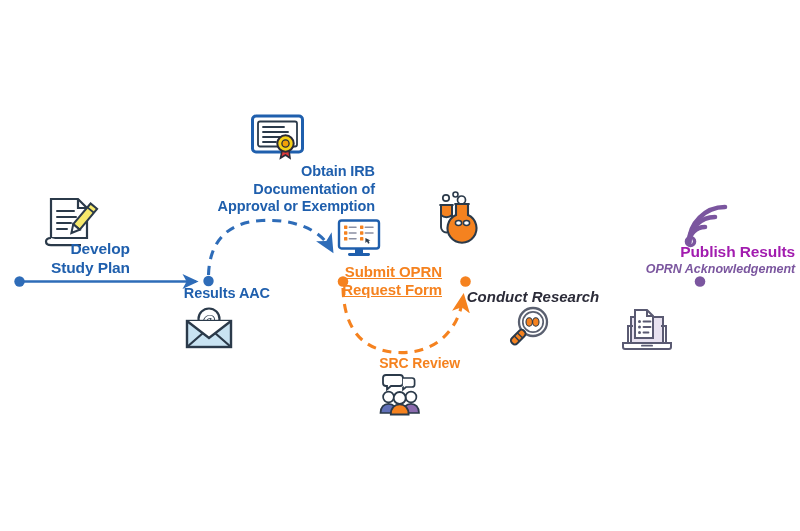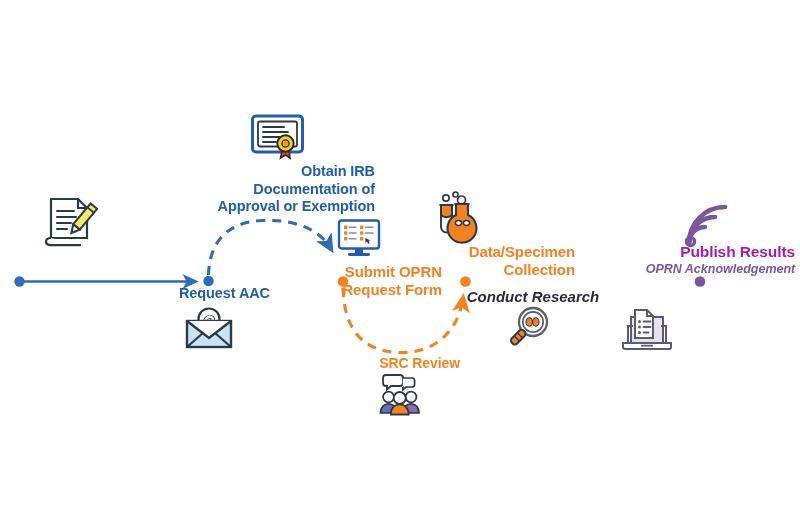--- a/index.html
+++ b/index.html
@@ -105,22 +105,24 @@
         <line x1="14" y1="27" x2="28" y2="27"></line>
         <line x1="14" y1="33" x2="24" y2="33"></line>
       </g>
       <g transform="rotate(40 40 22)">
         <rect x="36.5" y="6" width="8.5" height="27" fill="#F7E96B" stroke="#2B3A4A" stroke-width="2"></rect>
         <path d="M36.5,33 l4.25,8 l4.25,-8 z" fill="#ffffff" stroke="#2B3A4A" stroke-width="2"></path>
         <line x1="36.5" y1="11" x2="45" y2="11" stroke="#2B3A4A" stroke-width="1.8"></line>
       </g>
     </svg>
   </div>
-
-  <div class="label blue" style="left:150px;top:285px;width:120px;font-size:14.5px;">Request AAC</div>
+  <div class="label blue" style="left:10px;top:240px;width:120px;font-size:15.5px;">Develop
+Study Plan</div>
+
+  <div class="label blue" style="left:150px;top:285px;width:120px;font-size:14.5px;">Results AAC</div>
   <div class="icon" style="left:184px;top:305px;">
     <svg width="50" height="45" viewBox="0 0 50 45">
       <circle cx="25" cy="14" r="10.5" fill="#ffffff" stroke="#2B3A4A" stroke-width="2.2"></circle>
       <text x="25" y="19.5" font-family="Liberation Serif, serif" font-size="15" text-anchor="middle" fill="#2B3A4A">@</text>
       <rect x="3" y="16" width="44" height="26" fill="#C9E3F2" stroke="#2B3A4A" stroke-width="2.4"></rect>
       <path d="M3,16 L25,33 L47,16" fill="#ffffff" stroke="#2B3A4A" stroke-width="2.4"></path>
       <path d="M3,42 L19,28 M47,42 L31,28" fill="none" stroke="#2B3A4A" stroke-width="2.2"></path>
     </svg>
   </div>
 
@@ -159,21 +161,21 @@
         <line x1="12.3" y1="14" x2="19" y2="14"></line>
         <line x1="12.3" y1="19.8" x2="19" y2="19.8"></line>
         <line x1="28.3" y1="8.2" x2="36" y2="8.2"></line>
         <line x1="28.3" y1="14" x2="36" y2="14"></line>
       </g>
       <path d="M28.4,19 l0,5 l1.6,-1.5 l1.1,2.2 l1.5,-0.8 l-1.1,-2.1 l2,-0.3 z" fill="#2B3A4A"></path>
       <rect x="18" y="29.5" width="8" height="4.5" fill="#1F5FAD"></rect>
       <rect x="11" y="34" width="22" height="3" rx="1.4" fill="#1F5FAD"></rect>
     </svg>
   </div>
-  <div class="label orange" style="left:290px;top:263px;width:152px;font-size:15px;">Submit OPRN
+  <div class="label orange" style="left:290px;top:263px;width:152px;font-size:15px;text-decoration:underline;">Submit OPRN
 Request Form</div>
 
   <div class="label orange" style="left:340px;top:355px;width:120px;font-size:14px;">SRC Review</div>
   <div class="icon" style="left:378px;top:371px;">
     <svg width="44" height="44" viewBox="0 0 44 44">
       <path d="M8,4 h14 a3,3 0 0 1 3,3 v5 a3,3 0 0 1 -3,3 h-9 l-4,3.5 v-3.5 h-1 a3,3 0 0 1 -3,-3 v-5 a3,3 0 0 1 3,-3 z" fill="#ffffff" stroke="#2B3A4A" stroke-width="1.8"></path>
       <path d="M25,7 h9 a2.6,2.6 0 0 1 2.6,2.6 v3.8 a2.6,2.6 0 0 1 -2.6,2.6 h-6 l-3,2.6 v-2.6 h-0.2" fill="#ffffff" stroke="#2B3A4A" stroke-width="1.7"></path>
       <g>
         <circle cx="10.5" cy="26" r="5.4" fill="#ffffff" stroke="#2B3A4A" stroke-width="1.7"></circle>
         <path d="M2.5,42 c0,-6 3.6,-9.2 8,-9.2 c4.4,0 8,3.2 8,9.2 z" fill="#6070B8" stroke="#2B3A4A" stroke-width="1.7"></path>
@@ -196,22 +198,20 @@
       <circle cx="25.5" cy="10" r="4" fill="#ffffff" stroke="#2B3A4A" stroke-width="1.7"></circle>
       <path d="M5,15 h11 v10 a8,8 0 0 1 -11,0 z" fill="#F5821F" stroke="#2B3A4A" stroke-width="1.9"></path>
       <path d="M5,15 h11 v22 a5.5,5.5 0 0 1 -11,0 z" fill="none" stroke="#2B3A4A" stroke-width="1.9"></path>
       <path d="M4.2,15 h12.6" stroke="#2B3A4A" stroke-width="2.1" stroke-linecap="round"></path>
       <path d="M20,14 h12 v11 a14.5,14.5 0 1 1 -12,0 z" fill="#F5821F" stroke="#2B3A4A" stroke-width="2.1"></path>
       <path d="M19.2,14 h13.6" stroke="#2B3A4A" stroke-width="2.2" stroke-linecap="round"></path>
       <ellipse cx="22.5" cy="33" rx="3.1" ry="2.4" fill="#ffffff" stroke="#2B3A4A" stroke-width="1.5"></ellipse>
       <ellipse cx="30.5" cy="33" rx="3.1" ry="2.4" fill="#ffffff" stroke="#2B3A4A" stroke-width="1.5"></ellipse>
     </svg>
   </div>
-  <div class="label orange" style="left:405px;top:243px;width:170px;font-size:15px;">Data/Specimen
-Collection</div>
 
   <div class="sublabel dark" style="left:463px;top:288px;width:140px;font-size:15px;">Conduct Research</div>
   <div class="icon" style="left:508px;top:305px;">
     <svg width="46" height="46" viewBox="0 0 46 46">
       <circle cx="25" cy="17" r="14" fill="#ffffff" stroke="#5A6070" stroke-width="2.3"></circle>
       <circle cx="25" cy="17" r="10.2" fill="#ffffff" stroke="#5A6070" stroke-width="1.7"></circle>
       <g fill="#F5821F" stroke="#2B3A4A" stroke-width="1.1">
         <ellipse cx="21.2" cy="17" rx="3.2" ry="4.3"></ellipse>
         <ellipse cx="27.8" cy="17" rx="3.2" ry="4.3"></ellipse>
       </g>

